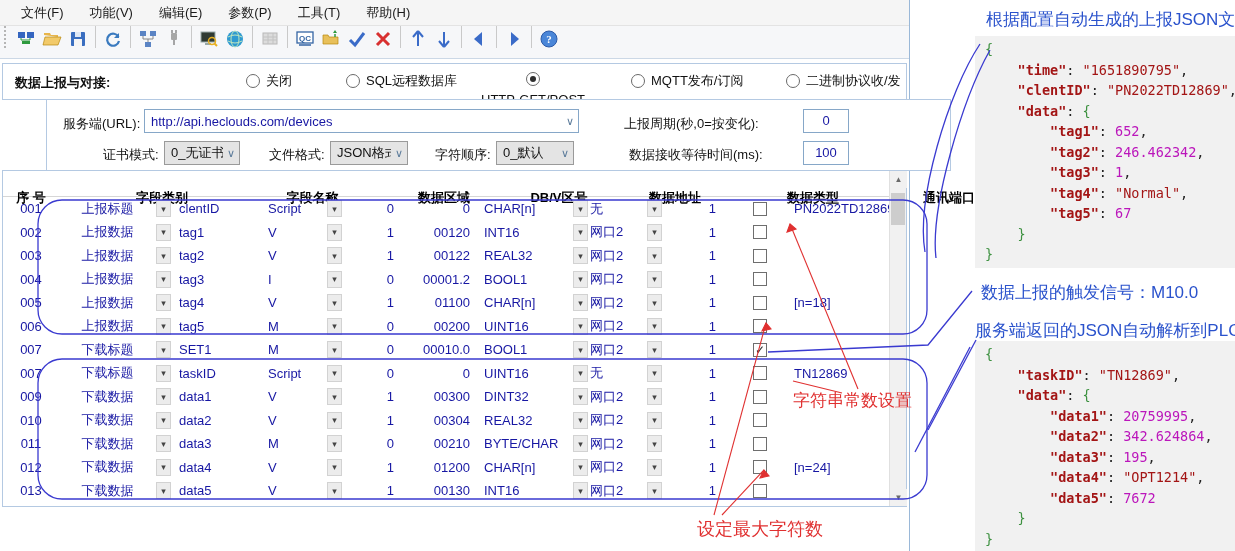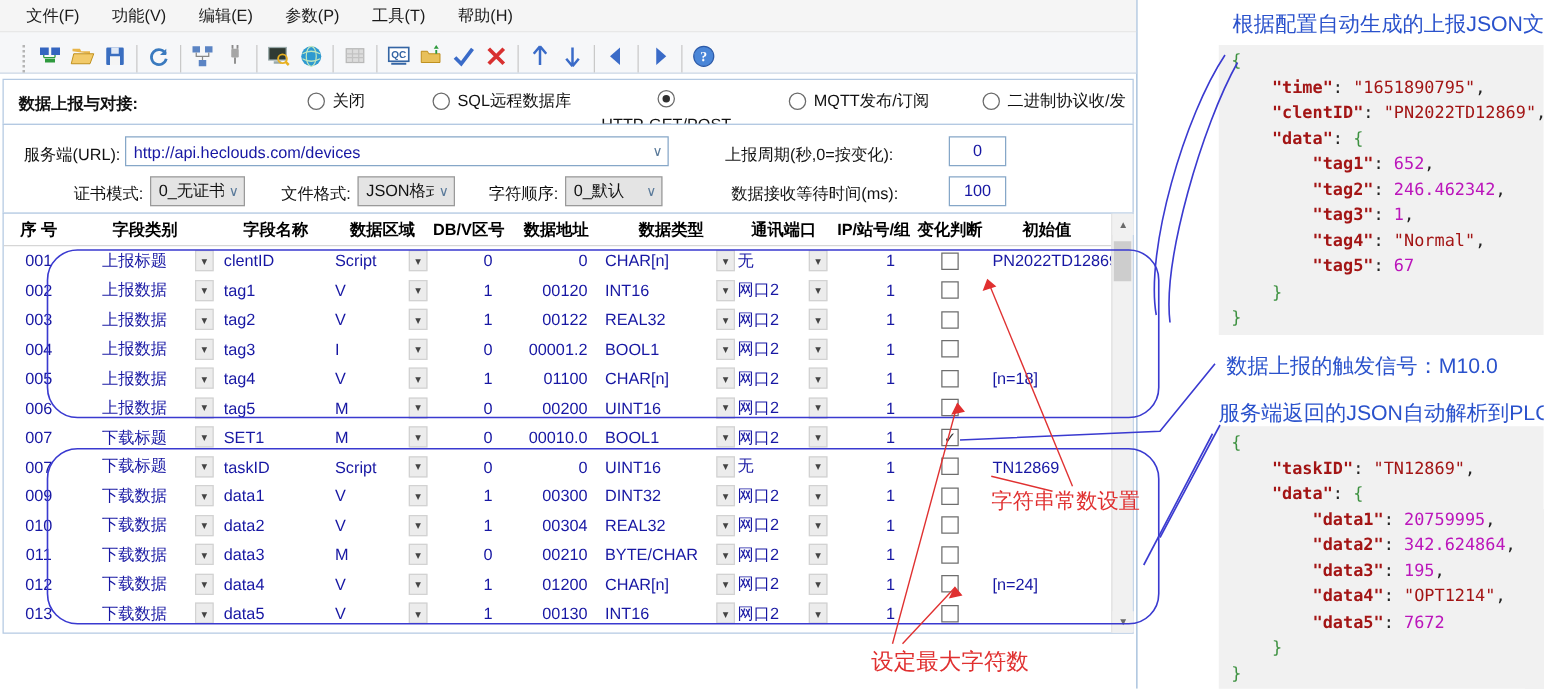--- a/index.html
+++ b/index.html
@@ -4,48 +4,48 @@
 <style>
   * { margin:0; padding:0; box-sizing:border-box; }
   html,body { width:1235px; height:551px; background:#fff; font-family:"Liberation Sans",sans-serif; position:relative; overflow:hidden; }
   .app { position:absolute; left:0; top:0; width:910px; height:551px; background:#fff; border-right:1px solid #9ab8d8; }
 
   
   .menubar { height:26px; background:#f5f5f5; border-bottom:1px solid #e3e3e3; display:flex; align-items:center; padding-left:8px; }
   .menu-item { font-size:13px; color:#1a1a1a; padding:0 13px; line-height:26px; cursor:default; }
 
   
-  .toolbar { height:33px; background:#f6f7f9; border-bottom:1px solid #ccd8e6; display:flex; align-items:flex-end; padding-left:16px; }
+  .toolbar { height:33px; background:#f6f7f9; border-bottom:1px solid #ccd8e6; display:flex; align-items:flex-start; padding-left:2px; }
   .grip { width:5px; height:22px; border-left:2px dotted #b5b5b5; margin:0 4px 0 2px; }
   .tb-btn { width:26px; height:26px; display:flex; align-items:center; justify-content:center; border-radius:3px; }
   .tb-sep { width:1px; height:22px; background:#c9c9c9; margin:0 4px; }
 
   
   .box { position:absolute; left:2px; width:905px; border:1px solid #b4c9e2; background:#fff; }
   .conn-box { top:63px; height:37px; }
-  .set-box  { top:99px; height:72px; }
+  .set-box  { top:99px; height:72px;margin-left:44px; }
   .tbl-box  { top:170px; height:337px; }
 
   .conn-label { position:absolute; left:12px; top:10px; font-size:13px; font-weight:bold; color:#111; }
   .radio-opt { position:absolute; top:8px; display:flex; align-items:center; gap:6px; font-size:13px; color:#111; }
   .radio-circle { width:14px; height:14px; border:1px solid #6a6a6a; border-radius:50%; background:#fff; position:relative; }
   .radio-circle.sel::after { content:""; position:absolute; left:3px; top:3px; width:6px; height:6px; border-radius:50%; background:#2f2f2f; }
 
   .lbl { position:absolute; font-size:13px; color:#111; white-space:nowrap; }
   .combo { position:absolute; height:24px; border:1px solid #86a7c8; background:#fff; display:flex; align-items:center; font-size:13px; }
   .combo .val { flex:1; padding:0 6px; color:#1717a3; white-space:nowrap; overflow:hidden; }
   .combo .arr { width:16px; text-align:center; color:#5a7a9a; font-size:11px; }
   .combo.gray { background:#e4e4e4; border-color:#9a9a9a; }
   .combo.gray .val { color:#111; }
   .num-input { position:absolute; height:24px; border:1px solid #86a7c8; background:#fff; text-align:center; font-size:13px; color:#1717a3; line-height:22px; }
 
   
   .tbl { position:absolute; left:0; top:0; right:17px; bottom:0; }
   .trow { display:grid; grid-template-columns:56px 114px 95px 76px 62px 78px 106px 74px 70px 52px 1fr; align-items:center; height:23.5px; }
-  .thead { height:26px; border-bottom:1px solid #d6d6d6; font-weight:bold; font-size:13px; color:#000; }
+  .thead { height:26px; border-bottom:1px solid #d6d6d6; font-weight:bold; font-size:13px; color:#000;gap:46px; }
   .thead .hc { text-align:center; }
   .cell { font-size:13px; color:#1717a3; display:flex; align-items:center; height:100%; }
   .c-no   { justify-content:center; }
   .c-cat  .t { flex:1; text-align:center; }
   .c-field{ padding-left:6px; }
   .c-area .t, .c-dtype .t, .c-port .t { flex:1; text-align:left; padding-right:5px; }
   .c-db   { justify-content:flex-end; padding-right:12px; }
   .c-addr { justify-content:flex-end; padding-right:14px; }
   .c-ip   { justify-content:flex-end; padding-right:18px; }
   .c-chg  { justify-content:center; }

